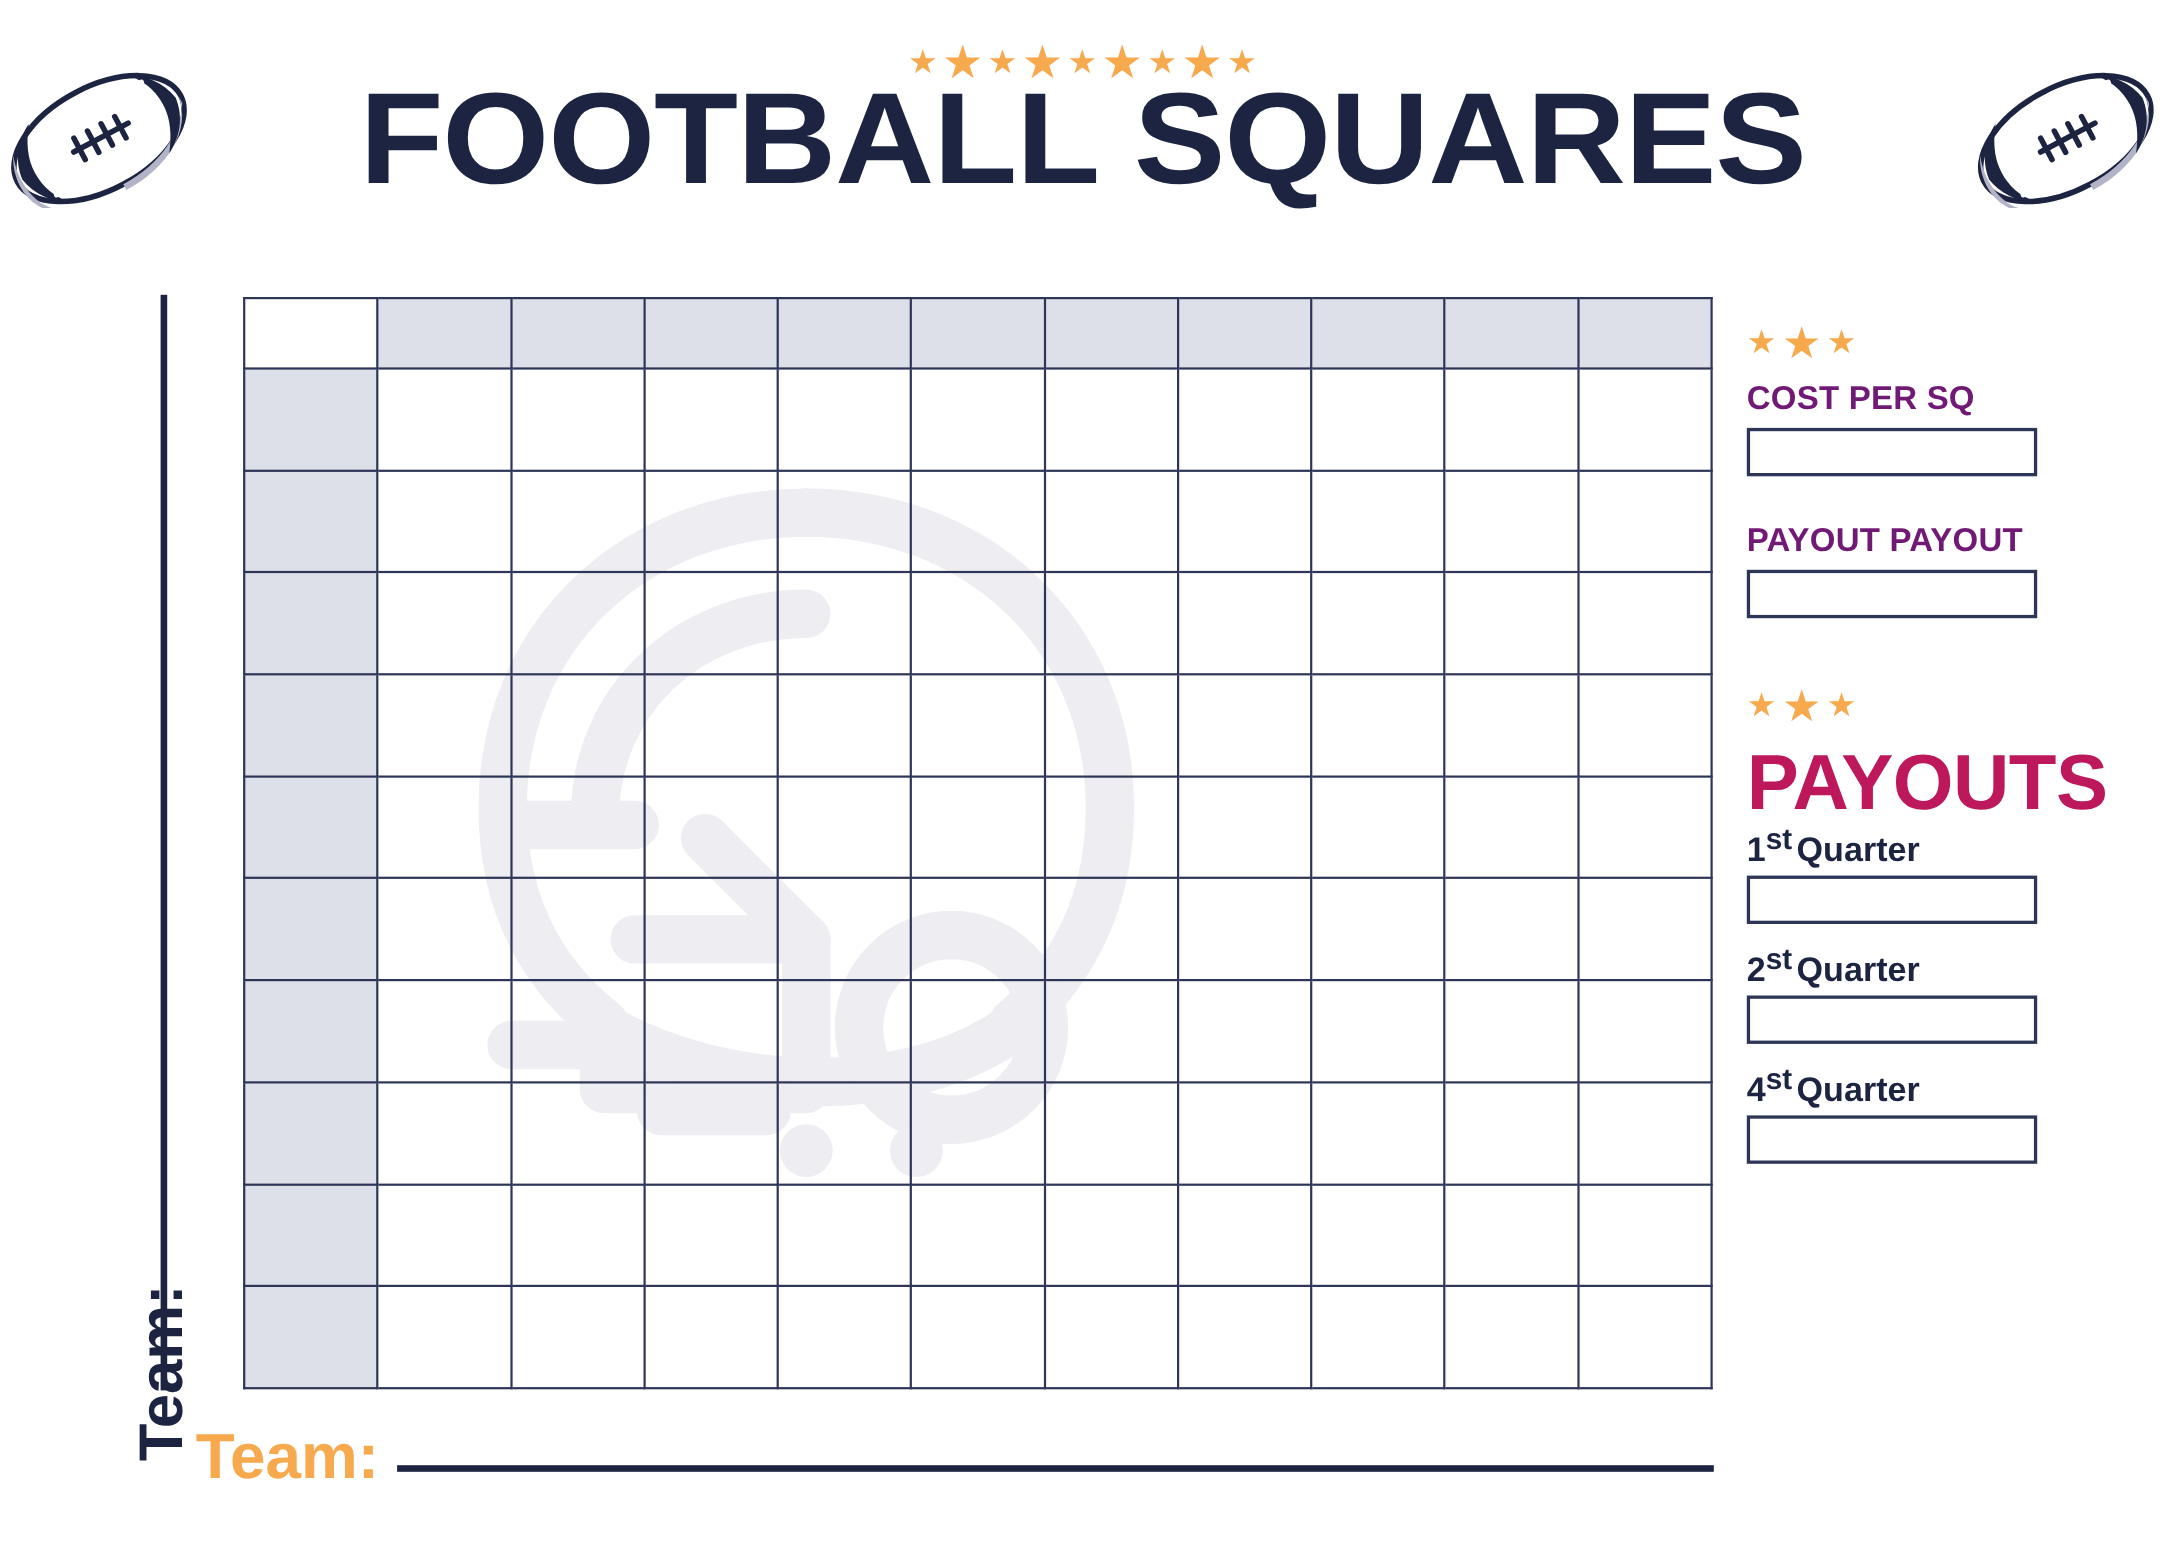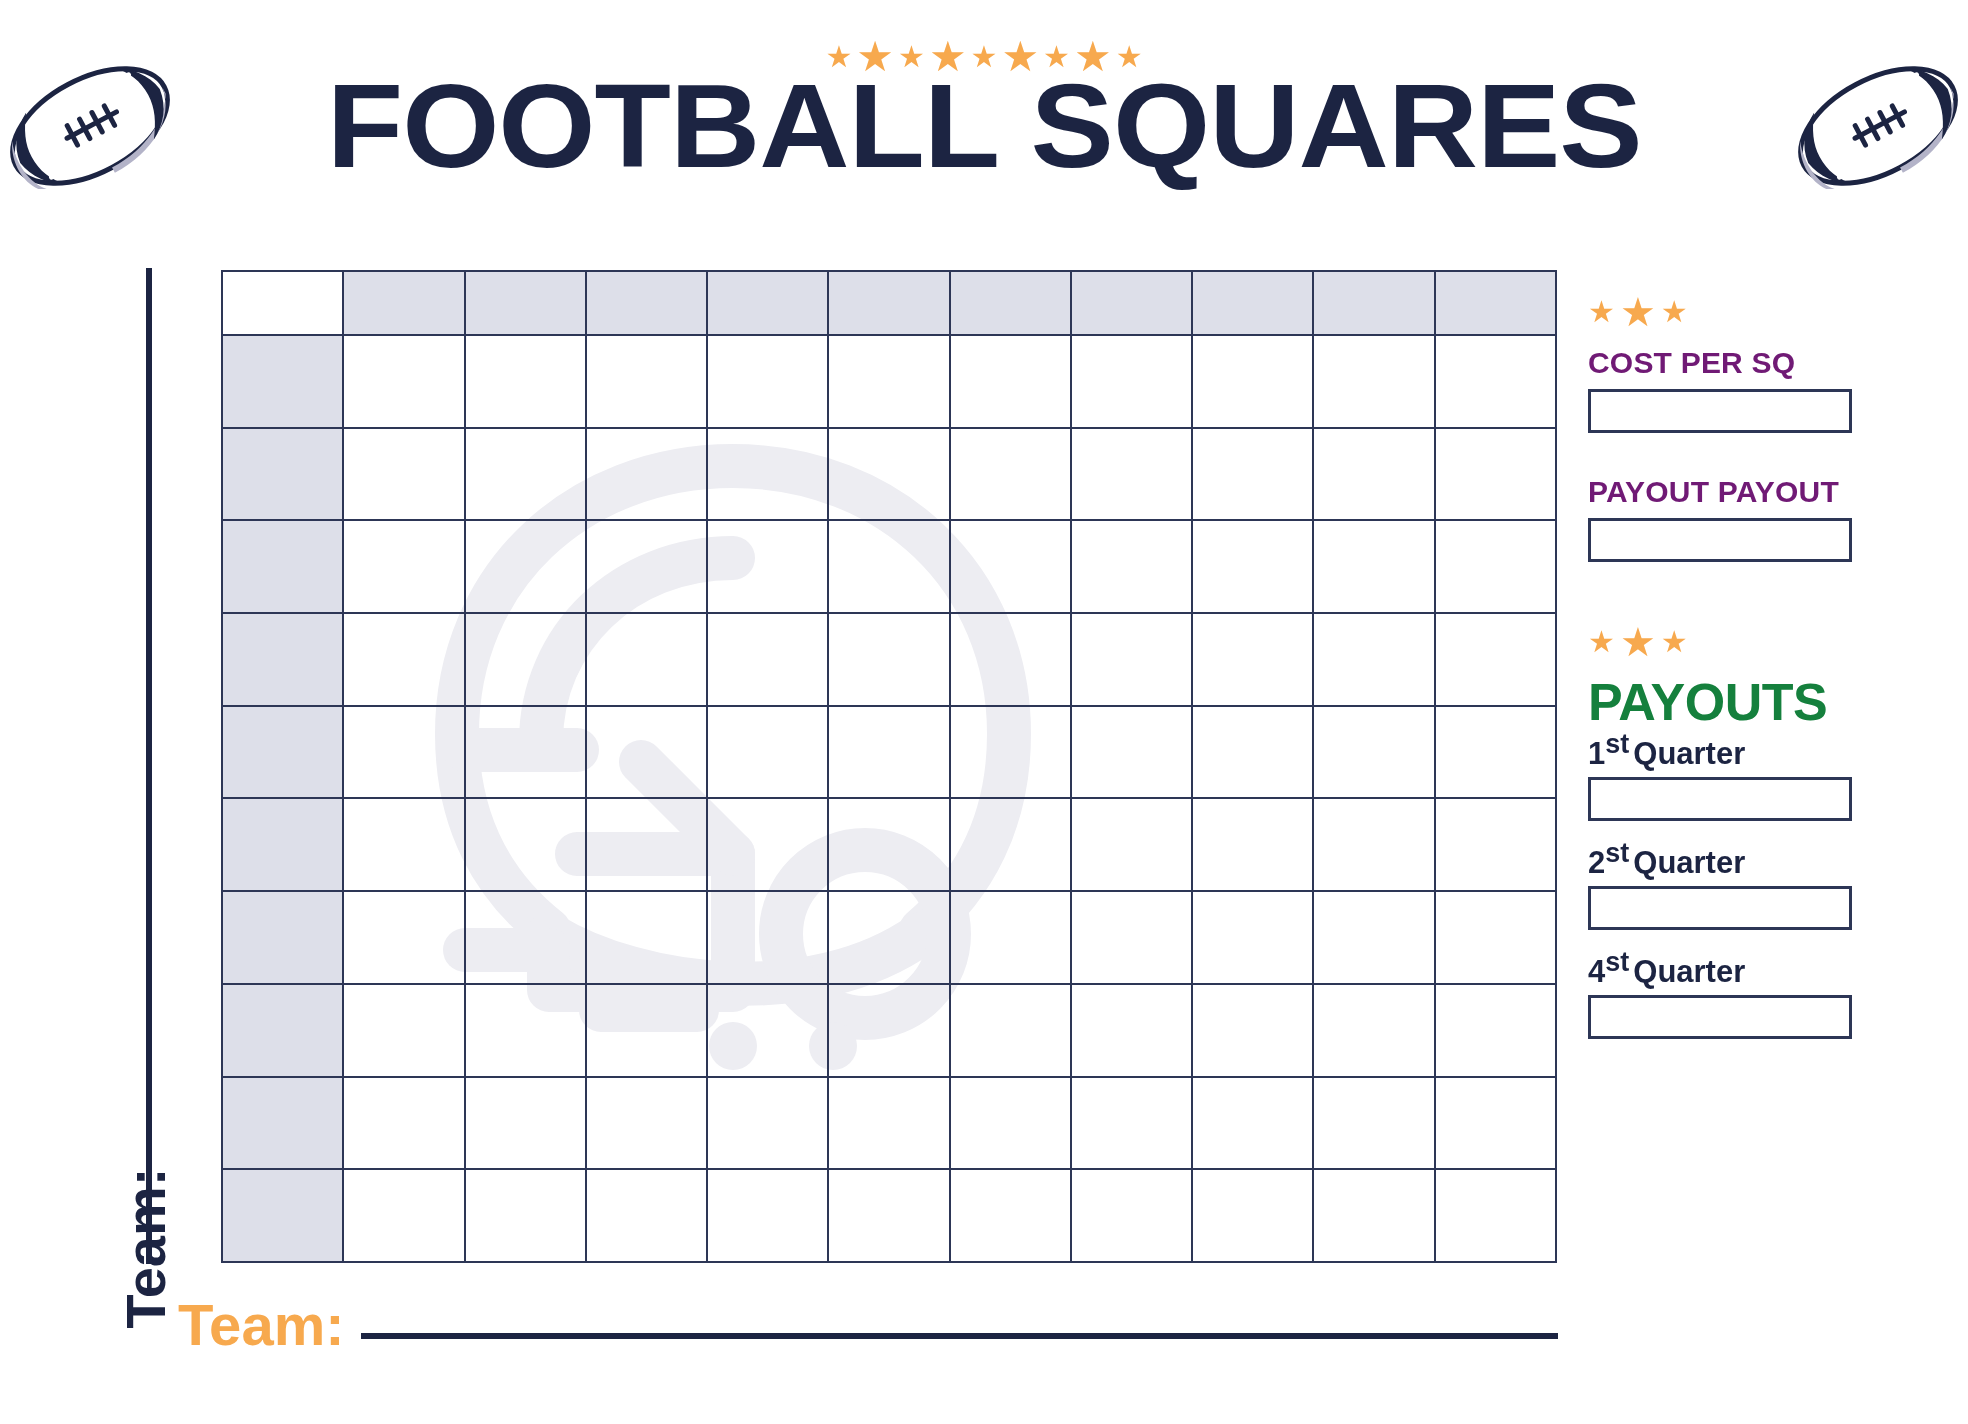--- a/index.html
+++ b/index.html
@@ -181,23 +181,23 @@
   .panel-label {
     font-size: 30px;
     font-weight: bold;
     color: #701a75;
     letter-spacing: 0.2px;
     line-height: 1.1;
     margin: 0 0 10px 0;
     white-space: nowrap;
   }
   .panel-heading {
-    font-size: 52px;
-    font-weight: bold;
-    color: #15803d;
+    font-size: 71px;
+    font-weight: bold;
+    color: #be185d;
     line-height: 1;
     margin: 4px 0 10px 0;
     letter-spacing: -0.5px;
   }
   .panel-box {
     width: 264px;
     height: 44px;
     border: 3px solid #2d3656;
     background: #ffffff;
     box-sizing: border-box;

